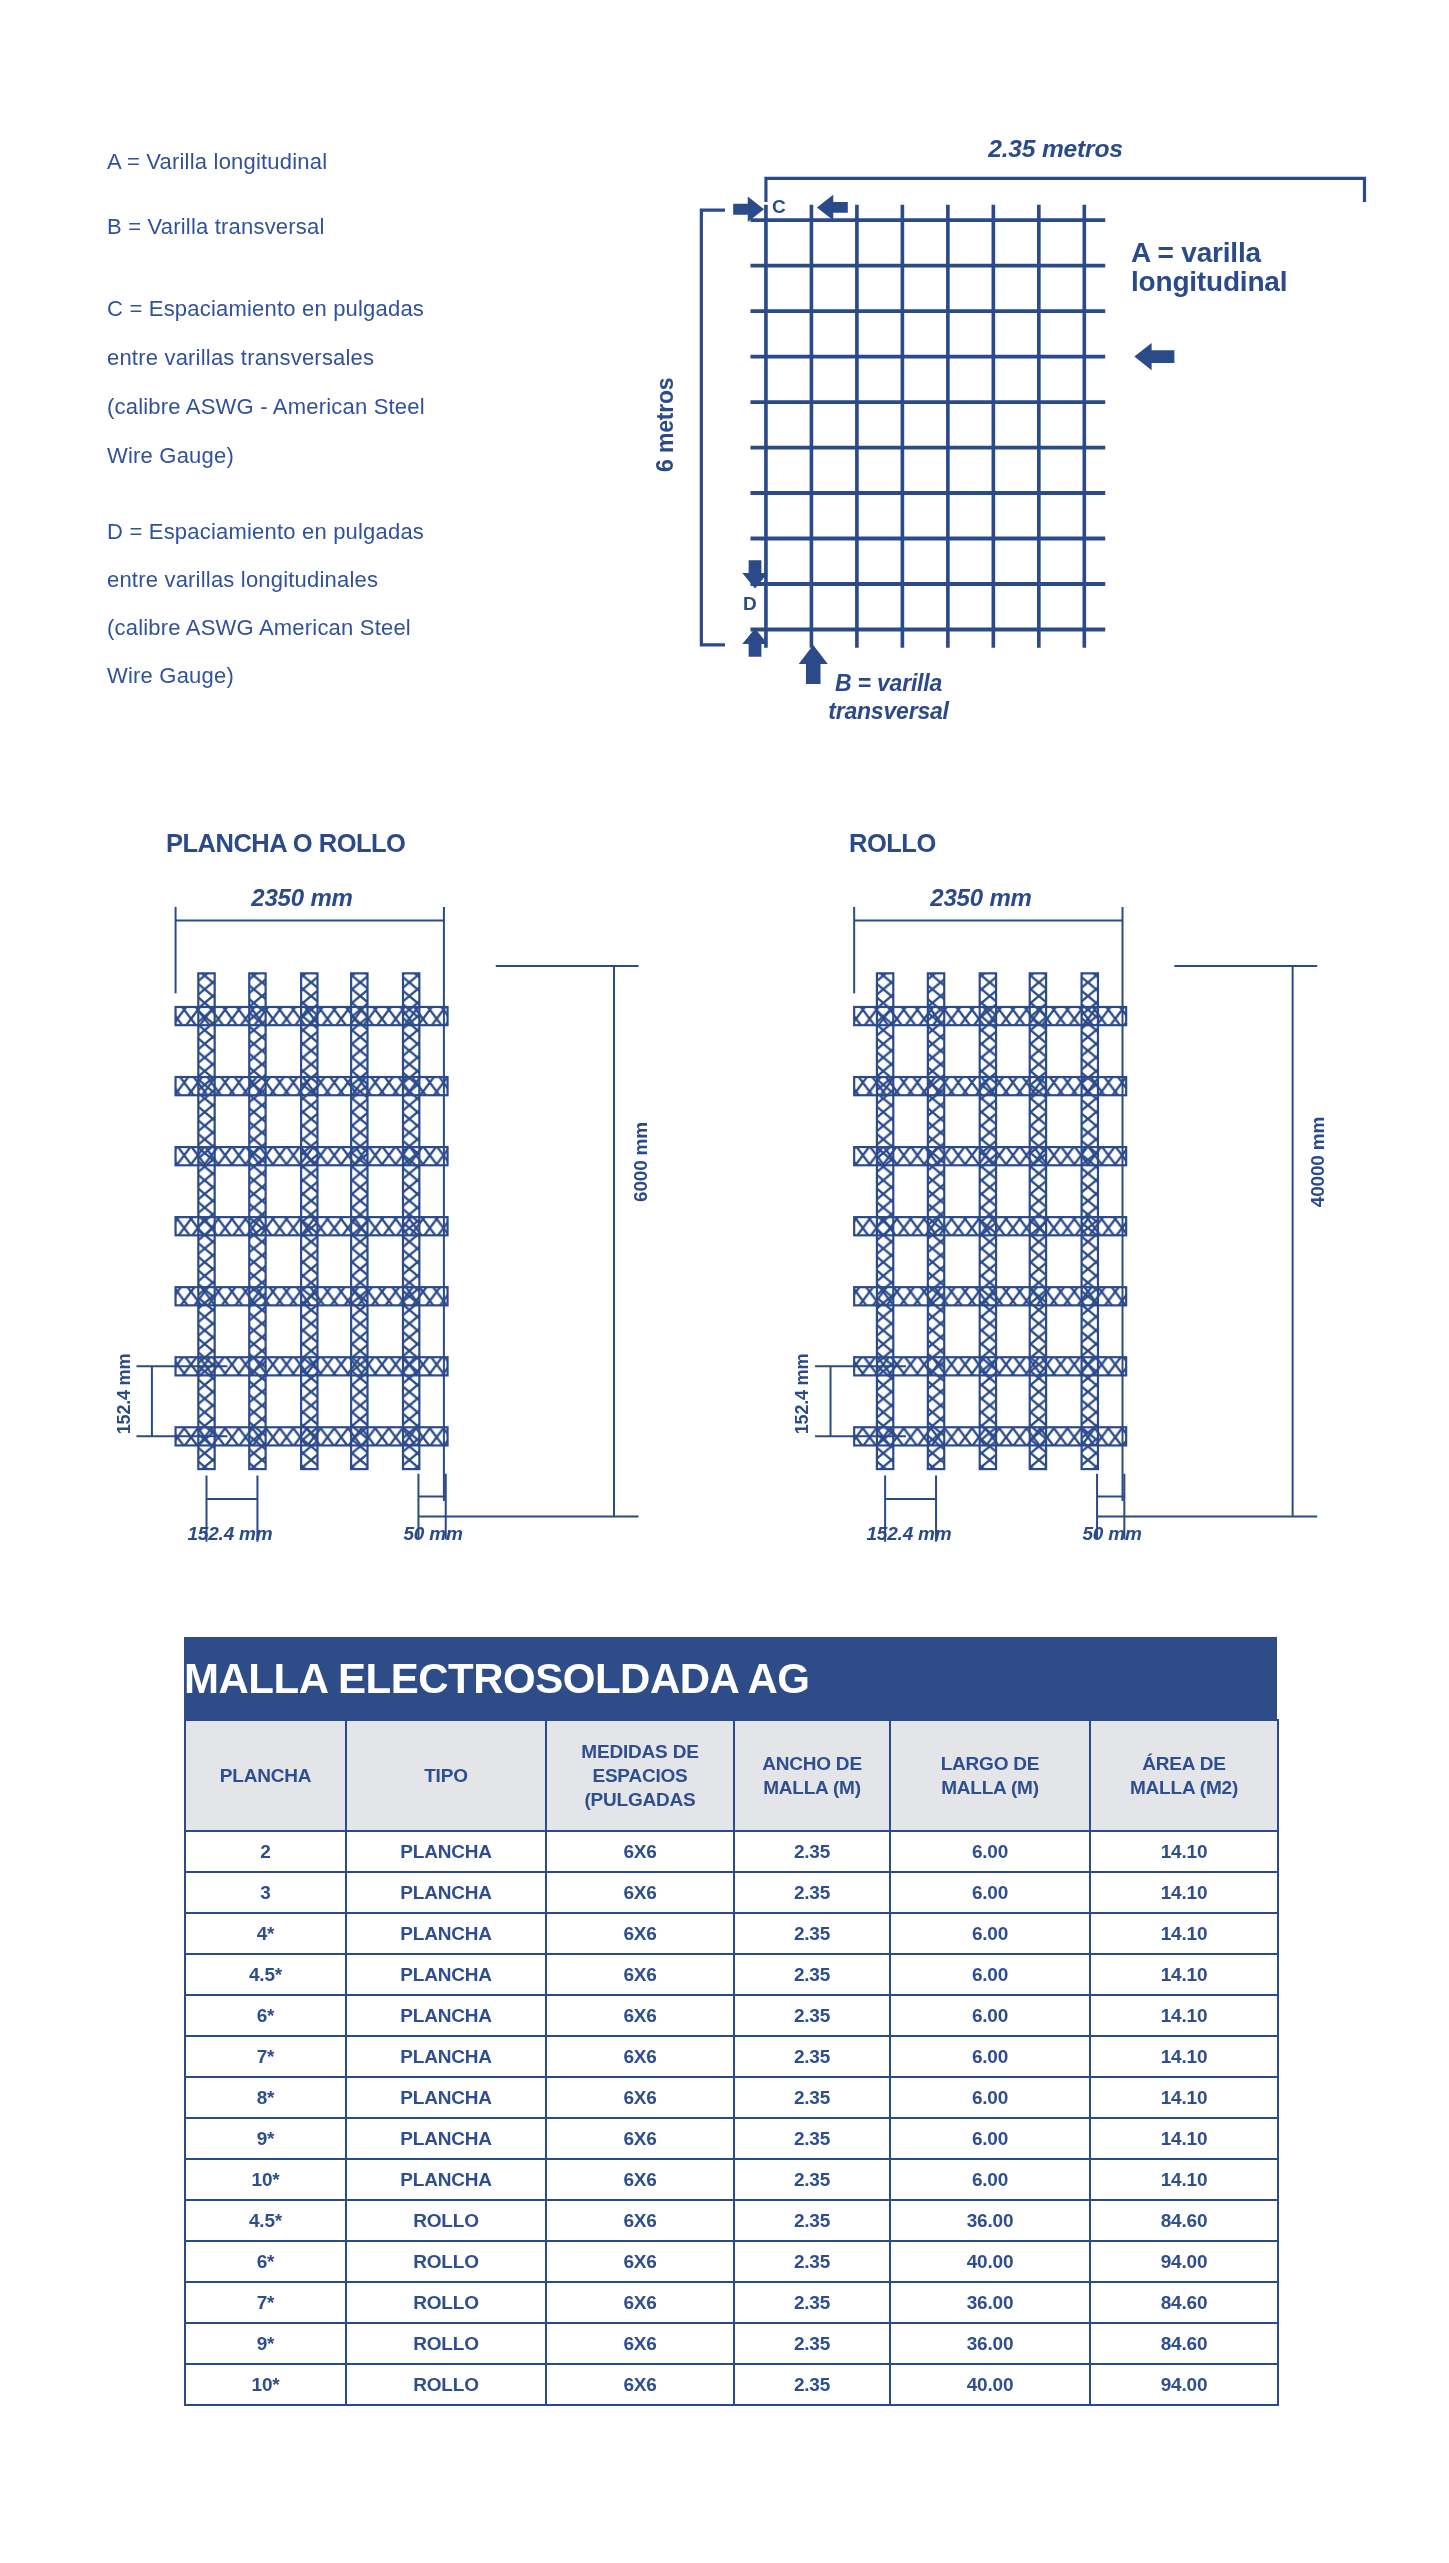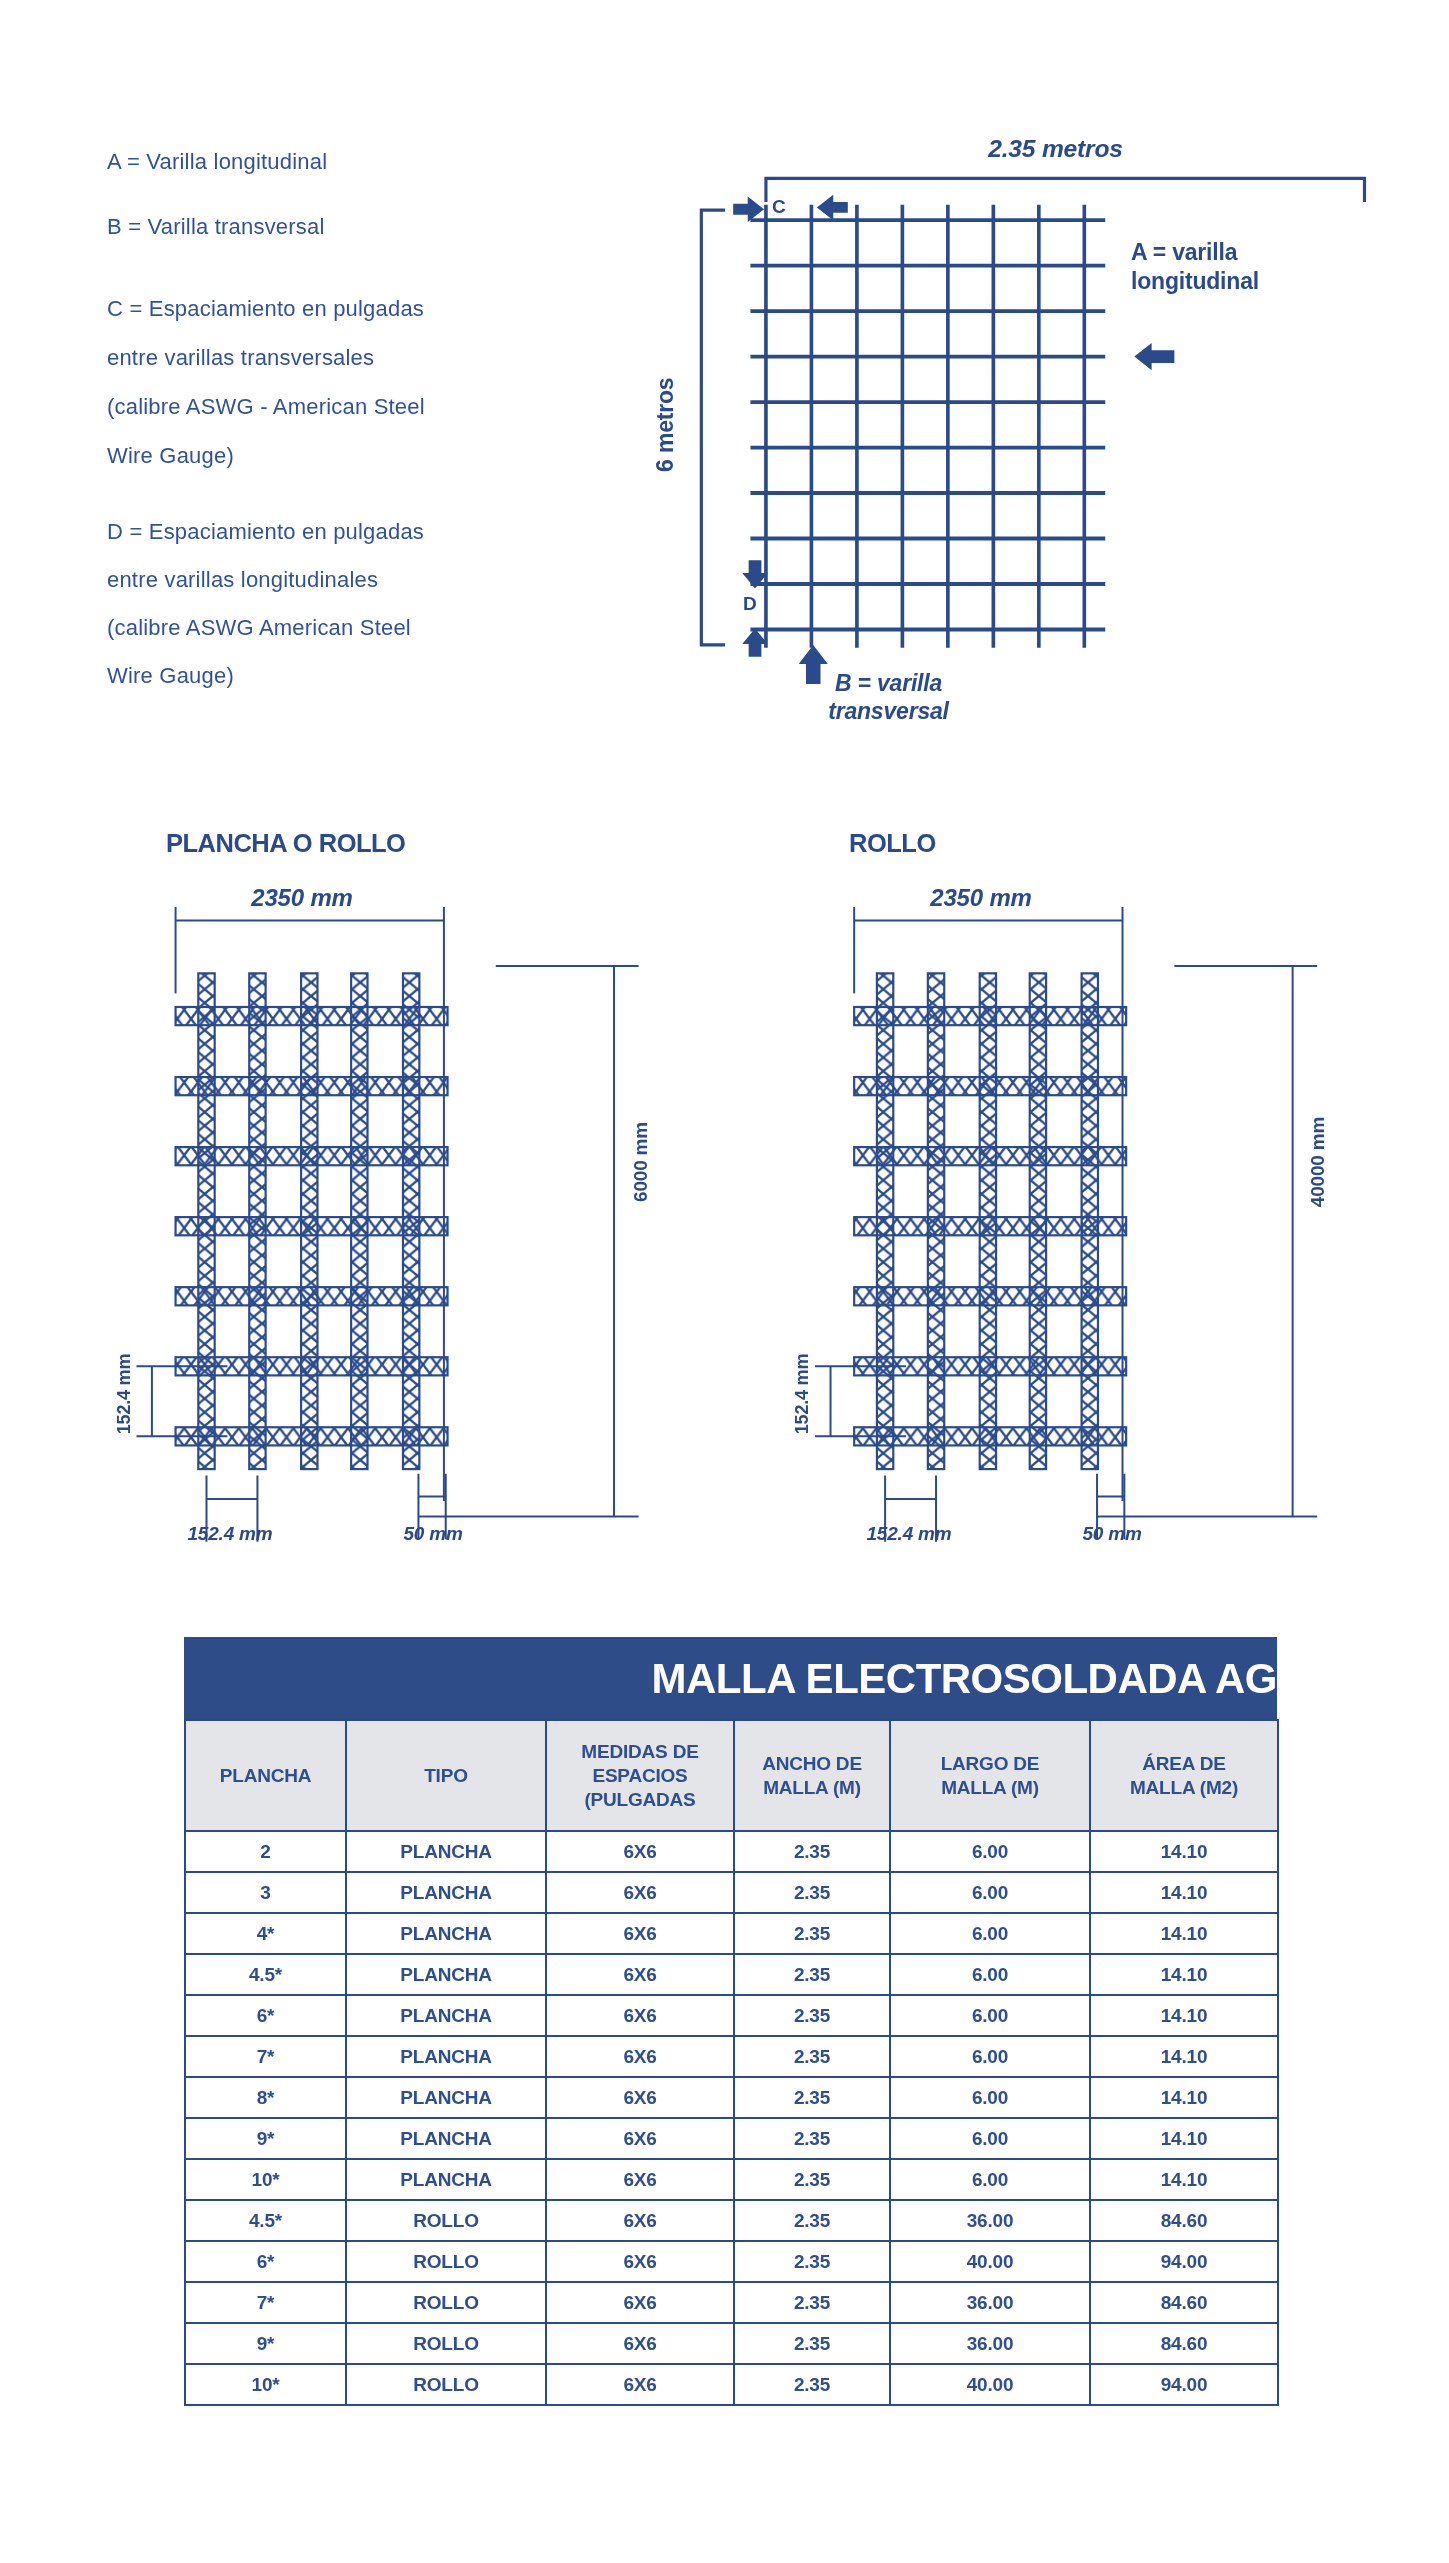--- a/index.html
+++ b/index.html
@@ -22,21 +22,21 @@
     position:absolute;color:#2b4a8a;font-weight:bold;
     letter-spacing:-0.2px;white-space:pre-line;
   }
   .ctr{text-align:center;font-style:italic;}
   .rot{transform:rotate(-90deg);transform-origin:50% 50%;text-align:center;}
 
   .lbl-235metros{left:960px;top:135px;width:191px;font-size:24.6px;}
   .lbl-6metros{left:608px;top:412px;width:113px;height:25.5px;font-size:23px;}
   .lbl-c{left:772px;top:196px;font-size:19px;}
   .lbl-d{left:743px;top:593px;font-size:19px;}
-  .lbl-a-varilla{left:1131px;top:238px;font-size:23px;line-height:29px;text-align:left;}
+  .lbl-a-varilla{left:1131px;top:238px;font-size:28px;line-height:29px;text-align:left;}
   .lbl-b-varilla{left:793px;top:669px;width:191px;font-size:23px;line-height:28px;}
 
   .lbl-sec-title{top:829px;font-size:25.5px;letter-spacing:-0.5px;}
   .lbl-plancha-title{left:166px;}
   .lbl-rollo-title{left:849px;}
 
   .lbl-2350{top:884px;width:146px;font-size:24px;font-weight:bold;}
   .lbl-2350-p{left:229px;}
   .lbl-2350-r{left:908px;}
 
@@ -54,21 +54,21 @@
   .lbl-50-p{left:360px;}
   .lbl-50-r{left:1039px;}
 
   
   .linework{position:absolute;left:0;top:0;}
 
   
   .spec-table{position:absolute;left:184px;top:1637px;width:1093px;}
   .table-title{
     height:82px;line-height:84px;background:#2e4c87;color:#ffffff;
-    text-align:right;font-size:42px;font-weight:bold;letter-spacing:-0.5px;
+    text-align:left;font-size:42px;font-weight:bold;letter-spacing:-0.5px;
   }
   table.mesh{border-collapse:collapse;table-layout:fixed;width:1093px;}
   table.mesh th, table.mesh td{
     border:2.7px solid #2b4a8a;text-align:center;vertical-align:middle;
     color:#2f4e90;font-weight:bold;letter-spacing:-0.2px;
   }
   table.mesh th{
     background:#e3e5e8;font-size:19px;line-height:24px;
     height:107px;white-space:pre-line;
   }

